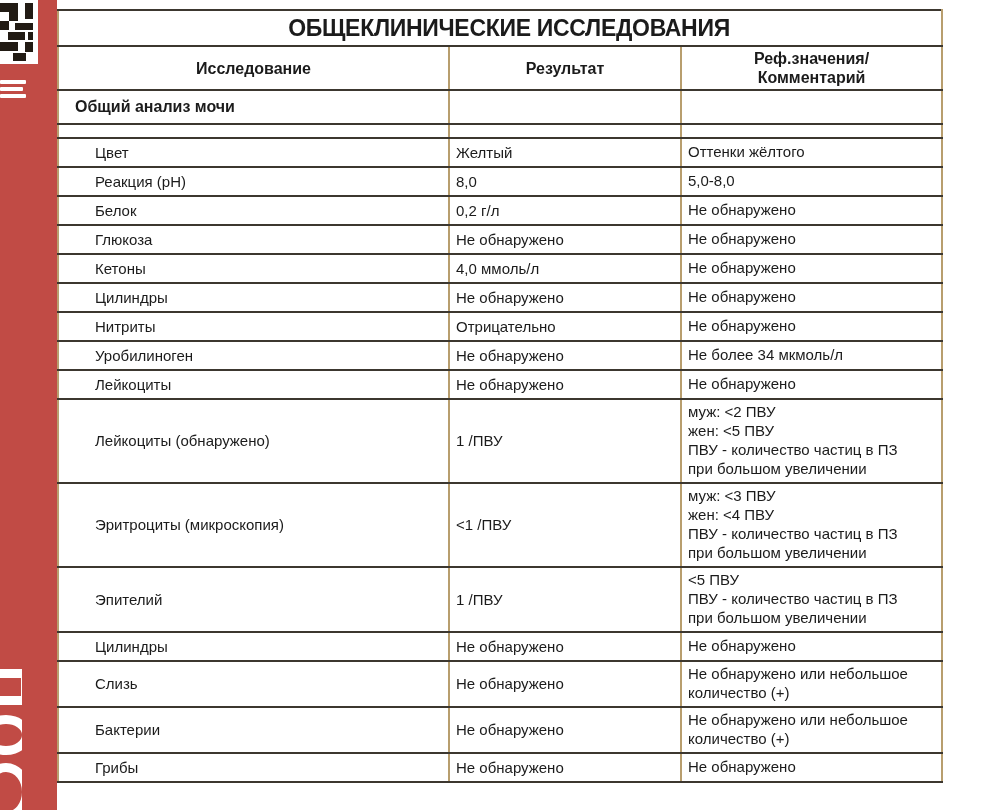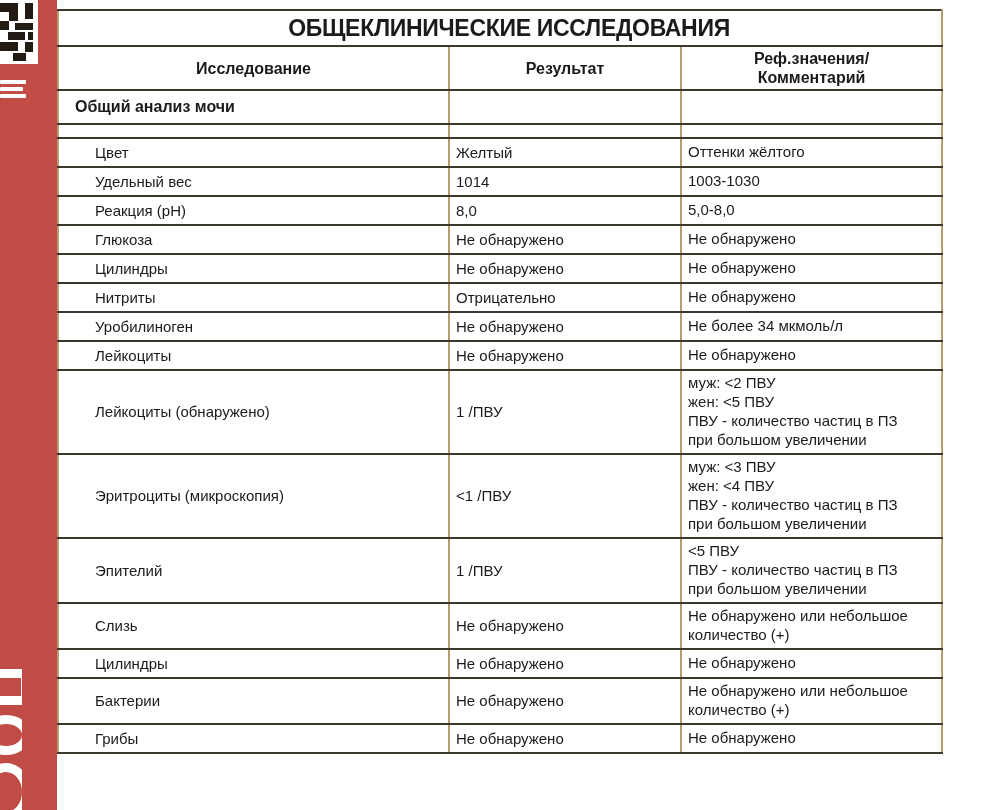--- a/index.html
+++ b/index.html
@@ -123,39 +123,44 @@
         <td></td>
       </tr>
 
   <tr class="data-row">
     <td class="name">Цвет</td>
     <td class="result">Желтый</td>
     <td class="ref">Оттенки жёлтого</td>
   </tr>
 
 
-  <tr class="data-row">
-    <td class="name">Удельный вес</td>
-    <td class="result">1014</td>
-    <td class="ref">1003-1030</td>
-  </tr>
 
   <tr class="data-row">
     <td class="name">Реакция (pH)</td>
     <td class="result">8,0</td>
     <td class="ref">5,0-8,0</td>
   </tr>
 
+  <tr class="data-row">
+    <td class="name">Белок</td>
+    <td class="result">0,2 г/л</td>
+    <td class="ref">Не обнаружено</td>
+  </tr>
 
   <tr class="data-row">
     <td class="name">Глюкоза</td>
     <td class="result">Не обнаружено</td>
     <td class="ref">Не обнаружено</td>
   </tr>
 
+  <tr class="data-row">
+    <td class="name">Кетоны</td>
+    <td class="result">4,0 ммоль/л</td>
+    <td class="ref">Не обнаружено</td>
+  </tr>
 
   <tr class="data-row">
     <td class="name">Цилиндры</td>
     <td class="result">Не обнаружено</td>
     <td class="ref">Не обнаружено</td>
   </tr>
 
   <tr class="data-row">
     <td class="name">Нитриты</td>
     <td class="result">Отрицательно</td>
@@ -195,30 +200,30 @@
 
   <tr class="data-row">
     <td class="name">Эпителий</td>
     <td class="result">1 /ПВУ</td>
     <td class="ref">&lt;5 ПВУ
 ПВУ - количество частиц в ПЗ
 при большом увеличении</td>
   </tr>
 
   <tr class="data-row">
+    <td class="name">Цилиндры</td>
+    <td class="result">Не обнаружено</td>
+    <td class="ref">Не обнаружено</td>
+  </tr>
+
+  <tr class="data-row">
     <td class="name">Слизь</td>
     <td class="result">Не обнаружено</td>
     <td class="ref">Не обнаружено или небольшое
 количество (+)</td>
-  </tr>
-
-  <tr class="data-row">
-    <td class="name">Цилиндры</td>
-    <td class="result">Не обнаружено</td>
-    <td class="ref">Не обнаружено</td>
   </tr>
 
   <tr class="data-row">
     <td class="name">Бактерии</td>
     <td class="result">Не обнаружено</td>
     <td class="ref">Не обнаружено или небольшое
 количество (+)</td>
   </tr>
 
   <tr class="data-row">

